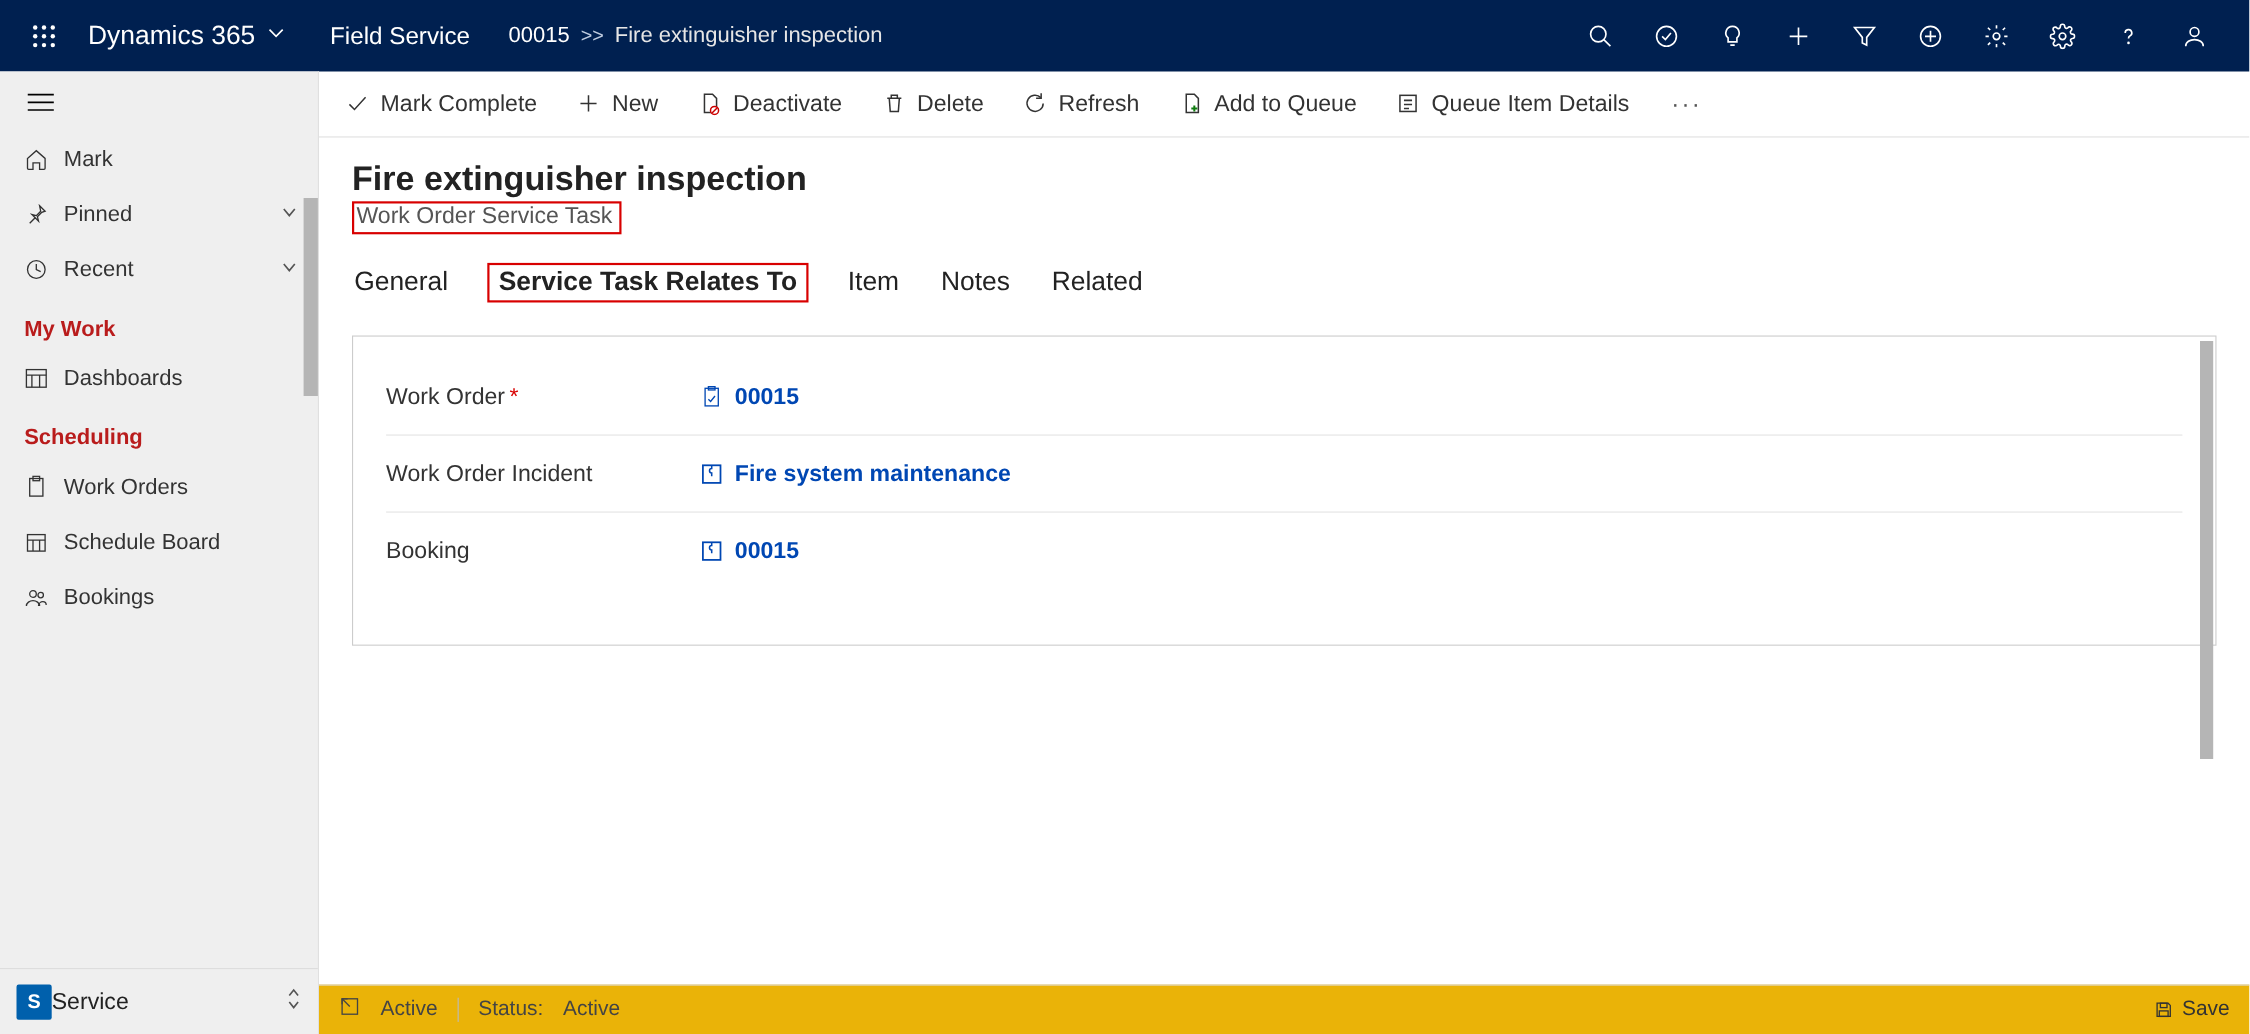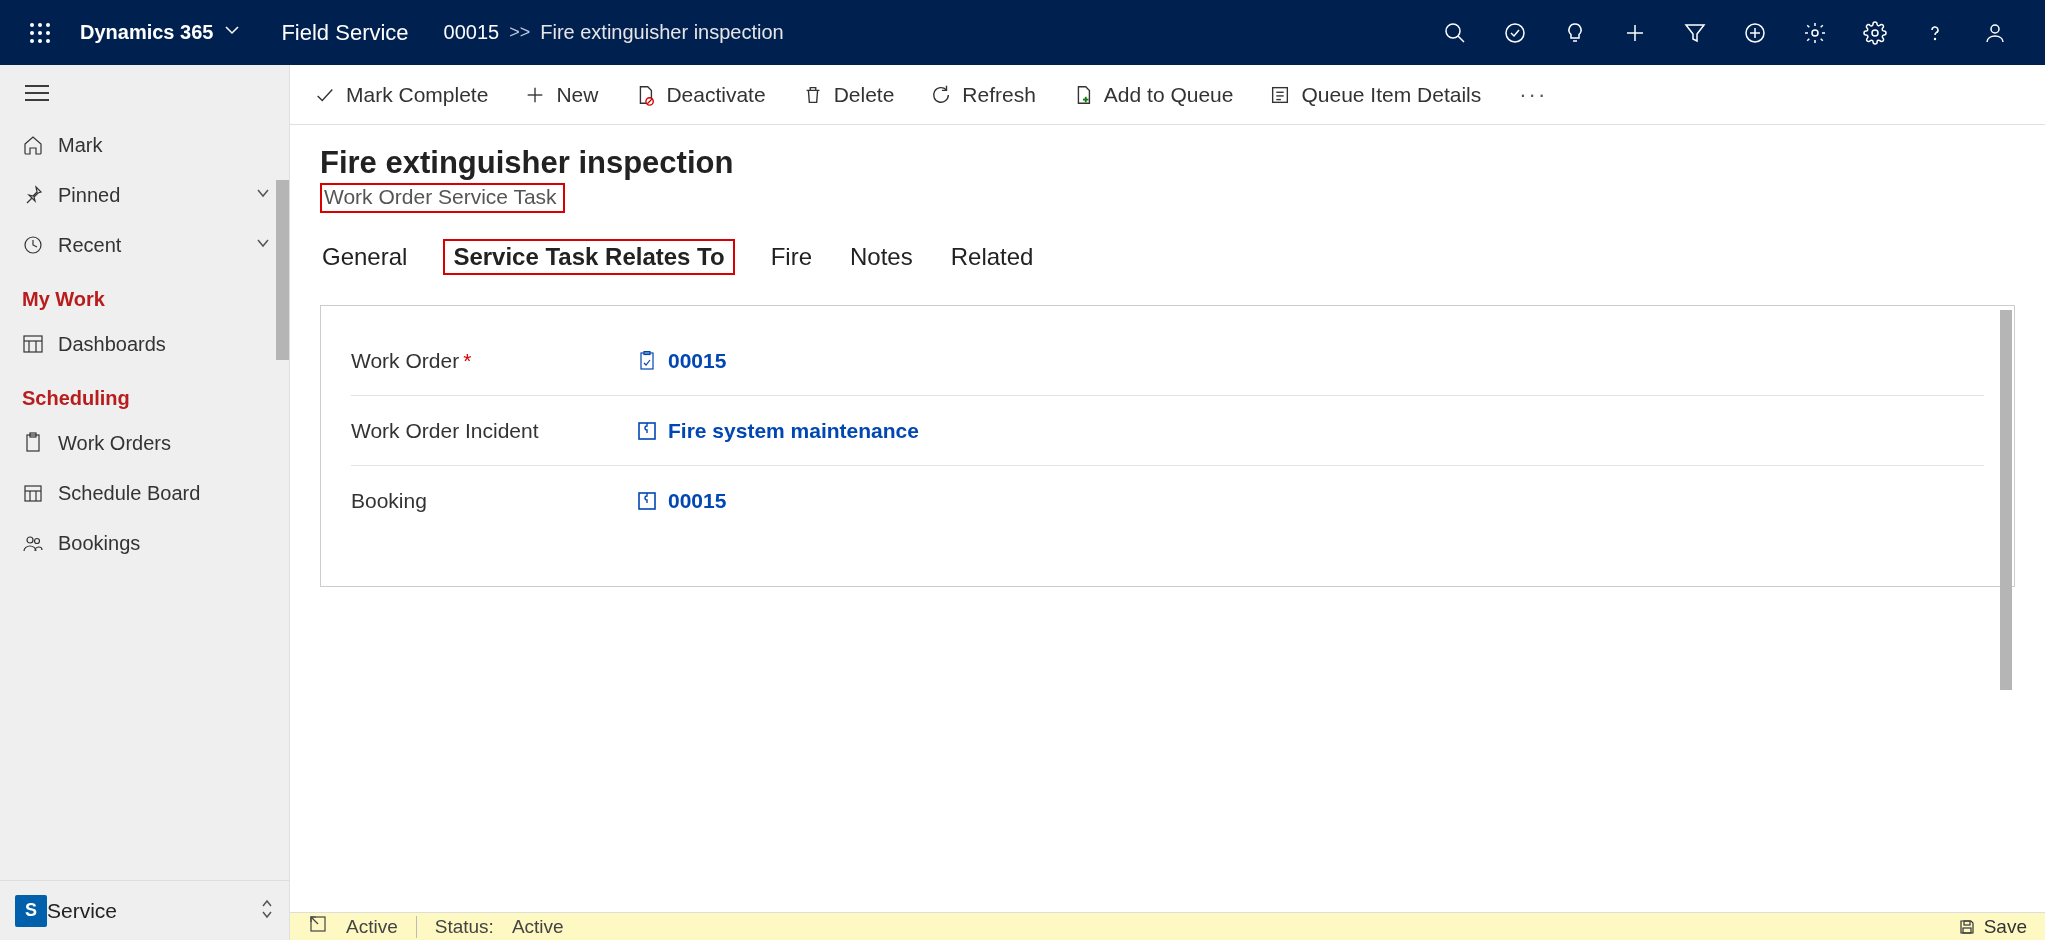--- a/index.html
+++ b/index.html
@@ -1,21 +1,21 @@
 <!DOCTYPE html>
 <html><head>
 <meta charset="utf-8">
 <style>
 * { box-sizing: border-box; margin: 0; padding: 0; font-family: "Segoe UI", Arial, sans-serif; }
 html, body { width: 2045px; height: 940px; overflow: hidden; background: #fff; }
 
 
 .top-header { height: 65px; background: #002050; color: #fff; display: flex; align-items: center; padding: 0 20px; }
 .top-header .app-launcher { width: 40px; display: flex; justify-content: center; align-items: center; font-size: 24px; cursor: pointer; }
-.top-header .brand { font-size: 20px; font-weight: 700; margin-left: 20px; }
+.top-header .brand { font-size: 24px; font-weight: 400; margin-left: 20px; }
 .top-header .brand-chevron { margin-left: 10px; font-size: 18px; cursor: pointer; }
 .top-header .module { font-size: 22px; margin-left: 40px; }
 .top-header .crumb1 { font-size: 20px; margin-left: 35px; }
 .top-header .crumb-sep { font-size: 18px; margin: 0 10px; color: #bfcde0; }
 .top-header .crumb2 { font-size: 20px; color: #e6e6e6; }
 .top-header .spacer { flex: 1; }
 .top-header .icon-btn { width: 60px; height: 65px; display: flex; align-items: center; justify-content: center; cursor: pointer; }
 
 
 .body-row { display: flex; height: 875px; }
@@ -28,21 +28,21 @@
 .sidebar .section-title { padding: 18px 22px 8px; font-size: 20px; font-weight: 600; color: #b91c1c; }
 .sidebar .scroll-thumb { position: absolute; right: 0; top: 115px; width: 13px; height: 180px; background: #b5b5b5; }
 .sidebar .area-switcher { margin-top: auto; height: 60px; background: #efefef; border-top: 1px solid #ddd; display: flex; align-items: center; padding: 0 15px; cursor: pointer; }
 .sidebar .area-switcher .area-badge { width: 32px; height: 32px; background: #0060ac; color: #fff; font-weight: 600; font-size: 18px; display: flex; align-items: center; justify-content: center; border-radius: 2px; }
 .sidebar .area-switcher .area-label { font-size: 21px; color: #222; flex: 1; }
 .sidebar .area-switcher .updown { font-size: 16px; color: #555; }
 
 
 .main { flex: 1; display: flex; flex-direction: column; position: relative; }
 .cmd-bar { height: 60px; border-bottom: 1px solid #e0e0e0; display: flex; align-items: center; padding: 0 20px; gap: 28px; }
-.cmd-btn { display: flex; align-items: center; gap: 10px; font-size: 21px; color: #333; cursor: pointer; padding: 6px 4px; }
+.cmd-btn { display: flex; gap: 10px; font-size: 21px; color: #333; cursor: pointer; padding: 6px 4px; }
 .cmd-btn svg, .cmd-btn .ico { width: 22px; height: 22px; }
 .cmd-more { font-size: 22px; color: #555; cursor: pointer; padding: 0 6px; letter-spacing: 2px; }
 
 .record-area { padding: 20px 30px 0 30px; flex: 1; position: relative; }
 .record-title { font-size: 31px; font-weight: 600; color: #222; }
 .record-subtype { font-size: 21px; color: #555; margin-top: 2px; display: inline-block; border: 2px solid #d80000; padding: 0 6px 2px 2px; }
 .tabs { display: flex; gap: 34px; margin-top: 26px; font-size: 24px; color: #222; }
 .tabs .tab { cursor: pointer; padding: 4px 2px; }
 .tabs .tab.active { font-weight: 600; border-bottom: 5px solid #0047b3; }
 .tabs .tab.highlighted { border: 2px solid #d80000; padding: 2px 8px; }
@@ -53,21 +53,21 @@
 .form-row:last-child { border-bottom: none; }
 .form-label { width: 285px; font-size: 21px; color: #333; }
 .form-label .req { color: #d80000; margin-left: 4px; }
 .form-value { display: flex; align-items: center; gap: 10px; font-size: 21px; }
 .form-value.link { color: #0047b3; font-weight: 600; cursor: pointer; }
 .form-value .val-icon { width: 22px; height: 22px; display: inline-flex; align-items: center; justify-content: center; }
 .form-row.highlighted { border: 2px solid #d80000; padding: 4px 6px; }
 .main-scroll-thumb { position: absolute; right: 2px; top: 4px; width: 12px; height: 380px; background: #b5b5b5; }
 
 
-.status-bar { height: 28px; background: #fef9c3; border-top: 1px solid #ddd; display: flex; align-items: center; padding: 0 18px; font-size: 19px; color: #444; gap: 18px; }
+.status-bar { height: 45px; background: #eab308; border-top: 1px solid #ddd; display: flex; align-items: center; padding: 0 18px; font-size: 19px; color: #444; gap: 18px; }
 .status-bar .popout { cursor: pointer; }
 .status-bar .stat-sep { width: 1px; height: 22px; background: #bbb; }
 .status-bar .spacer { flex: 1; }
 .status-bar .save-btn { display: flex; align-items: center; gap: 8px; cursor: pointer; color: #333; }
 
 
 .stroke { stroke: currentColor; stroke-width: 1.5; fill: none; }
 .stroke-thin { stroke: currentColor; stroke-width: 1.2; fill: none; }
 </style>
 </head>
@@ -320,21 +320,21 @@
       <div class="cmd-more">···</div>
     </div>
 
     <div class="record-area">
       <div class="record-title">Fire extinguisher inspection</div>
       <div class="record-subtype">Work Order Service Task</div>
 
       <div class="tabs">
         <div class="tab">General</div>
         <div class="tab active highlighted">Service Task Relates To</div>
-        <div class="tab">Fire</div>
+        <div class="tab">Item</div>
         <div class="tab">Notes</div>
         <div class="tab">Related</div>
       </div>
 
       <div class="form-panel">
         <div class="main-scroll-thumb"></div>
 
         <div class="form-col">
           <div class="form-row">
             <div class="form-label"><span>Work Order</span><span class="req">*</span></div>

